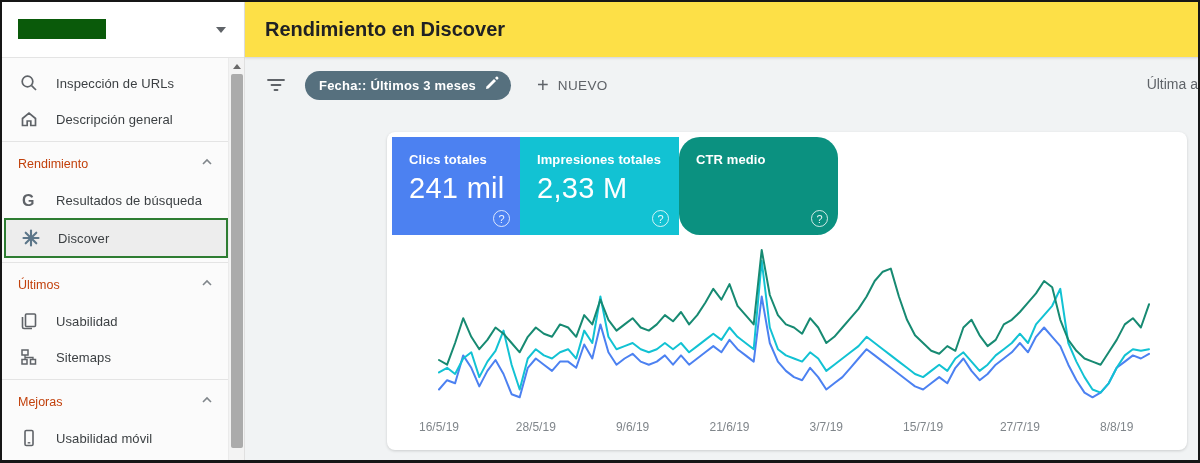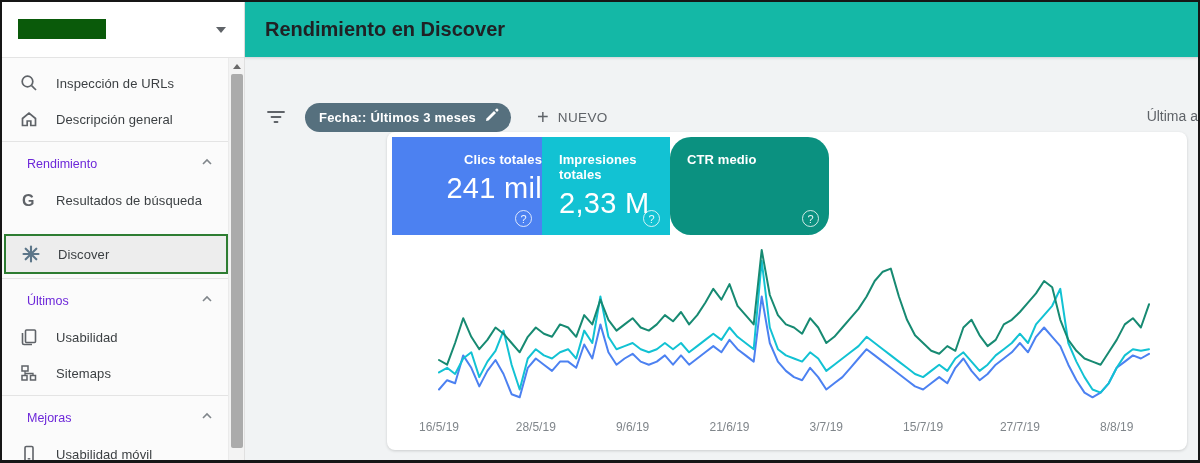--- a/index.html
+++ b/index.html
@@ -8,49 +8,49 @@
 
   
   .sidebar { position:absolute; left:0; top:0; width:243px; height:100%; background:#fbfbfb; border-right:1px solid #e0e0e0; }
   .property-row { position:relative; height:56px; background:#fff; border-bottom:1px solid #e4e4e4; cursor:pointer; }
   .property-box { position:absolute; left:16px; top:17px; width:88px; height:20px; background:#0a5a0a; }
   .caret-down { position:absolute; right:18px; top:25px; width:0; height:0; border-left:5px solid transparent; border-right:5px solid transparent; border-top:6px solid #5f6368; }
   .nav { position:absolute; top:56px; left:0; right:16px; padding-top:7px; }
   .nav-item { display:flex; align-items:center; height:36px; padding-left:16px; cursor:pointer; }
   .nav-item .nicon { width:22px; height:20px; margin-right:16px; display:flex; align-items:center; justify-content:center; }
   .nav-item .nlabel { font-size:13px; color:#3c4043; letter-spacing:.1px; }
-  .nav-item.selected { height:40px; margin-left:2px; border:2px solid #2e7d32; background:#ededed; padding-left:14px;margin-top:16px; }
+  .nav-item.selected { height:40px; margin-left:2px; border:2px solid #2e7d32; background:#ededed; padding-left:14px; }
   .nav-divider { height:1px; background:#e4e4e4; margin:4px 0; }
   .nav-section { display:flex; align-items:center; justify-content:space-between; height:36px; padding:0 14px 0 16px; cursor:pointer; }
-  .nav-section .slabel { font-size:12.5px; color:#6d28d9;margin-left:9px; }
+  .nav-section .slabel { font-size:12.5px; color:#c2410c; }
   
   .sbar { position:absolute; top:56px; right:0; width:16px; bottom:0; background:#f3f3f3; border-left:1px solid #ebebeb; }
   .sbar-arrow { position:absolute; top:6px; left:4px; width:0; height:0; border-left:4px solid transparent; border-right:4px solid transparent; border-bottom:5px solid #6a6a6a; }
   .sbar-thumb { position:absolute; top:16px; left:2px; width:12px; bottom:12px; background:#ababab; border-radius:2px; }
 
   
   .main { position:absolute; left:243px; top:0; right:0; bottom:0; background:#f1f3f4; }
-  .main-header { position:relative; height:56px; background:#14b8a6; border-bottom:1px solid #dadce0; box-shadow:0 1px 2px rgba(0,0,0,.07); display:flex; align-items:center; z-index:2; }
+  .main-header { position:relative; height:56px; background:#fde047; border-bottom:1px solid #dadce0; box-shadow:0 1px 2px rgba(0,0,0,.07); display:flex; align-items:center; z-index:2; }
   .page-title { font-size:20px; color:#202124; padding-left:20px; }
   .logo { margin-left:auto; margin-right:36px; }
 
-  .filter-bar { position:relative; height:54px; display:flex; align-items:center; padding-left:22px;margin-top:32px; }
+  .filter-bar { position:relative; height:54px; display:flex; align-items:center; padding-left:22px; }
   .filter-icon { width:18px; height:14px; margin-right:20px; cursor:pointer; }
   .chip { display:flex; align-items:center; height:29px; background:#56707e; border-radius:15px; padding:0 12px 0 14px; cursor:pointer; }
   .chip-label { color:#fff; font-size:13px; font-weight:bold; letter-spacing:.2px; margin-right:9px; }
   .new-btn { display:flex; align-items:center; margin-left:26px; cursor:pointer; }
   .plus { font-size:20px; color:#5f6368; font-weight:400; margin-right:9px; line-height:1; }
   .new-label { font-size:13.5px; color:#5f6368; letter-spacing:.4px; }
   .last-updated { position:absolute; right:0; top:18px; font-size:14px; color:#5f6368; white-space:nowrap; }
 
   .panel { position:absolute; left:142px; top:130px; width:800px; height:318px; background:#fff; border-radius:8px; box-shadow:0 1px 3px rgba(0,0,0,.16); }
   .cards { position:absolute; left:5px; top:5px; display:flex; }
   .metric-card { position:relative; height:98px; padding:15px 0 0 17px; color:#fff; cursor:pointer; }
-  .metric-card.c0 { width:150px;text-align:right; }
-  .metric-card.c1 { width:128px; }
+  .metric-card.c0 { width:128px; }
+  .metric-card.c1 { width:159px; }
   .metric-card.c2 { width:159px; }
   .metric-label { font-size:13px; font-weight:bold; letter-spacing:.1px; margin-bottom:5px; }
   .metric-value { font-size:29px; letter-spacing:.3px; }
   .help-icon { position:absolute; right:10px; bottom:8px; width:17px; height:17px; border:1px solid rgba(255,255,255,.8); border-radius:50%; display:flex; align-items:center; justify-content:center; font-size:11px; color:rgba(255,255,255,.9); cursor:pointer; }
   .chart-svg { position:absolute; left:0; top:103px; }
 </style>
 </head>
 <body>
 
 <div class="screen">

